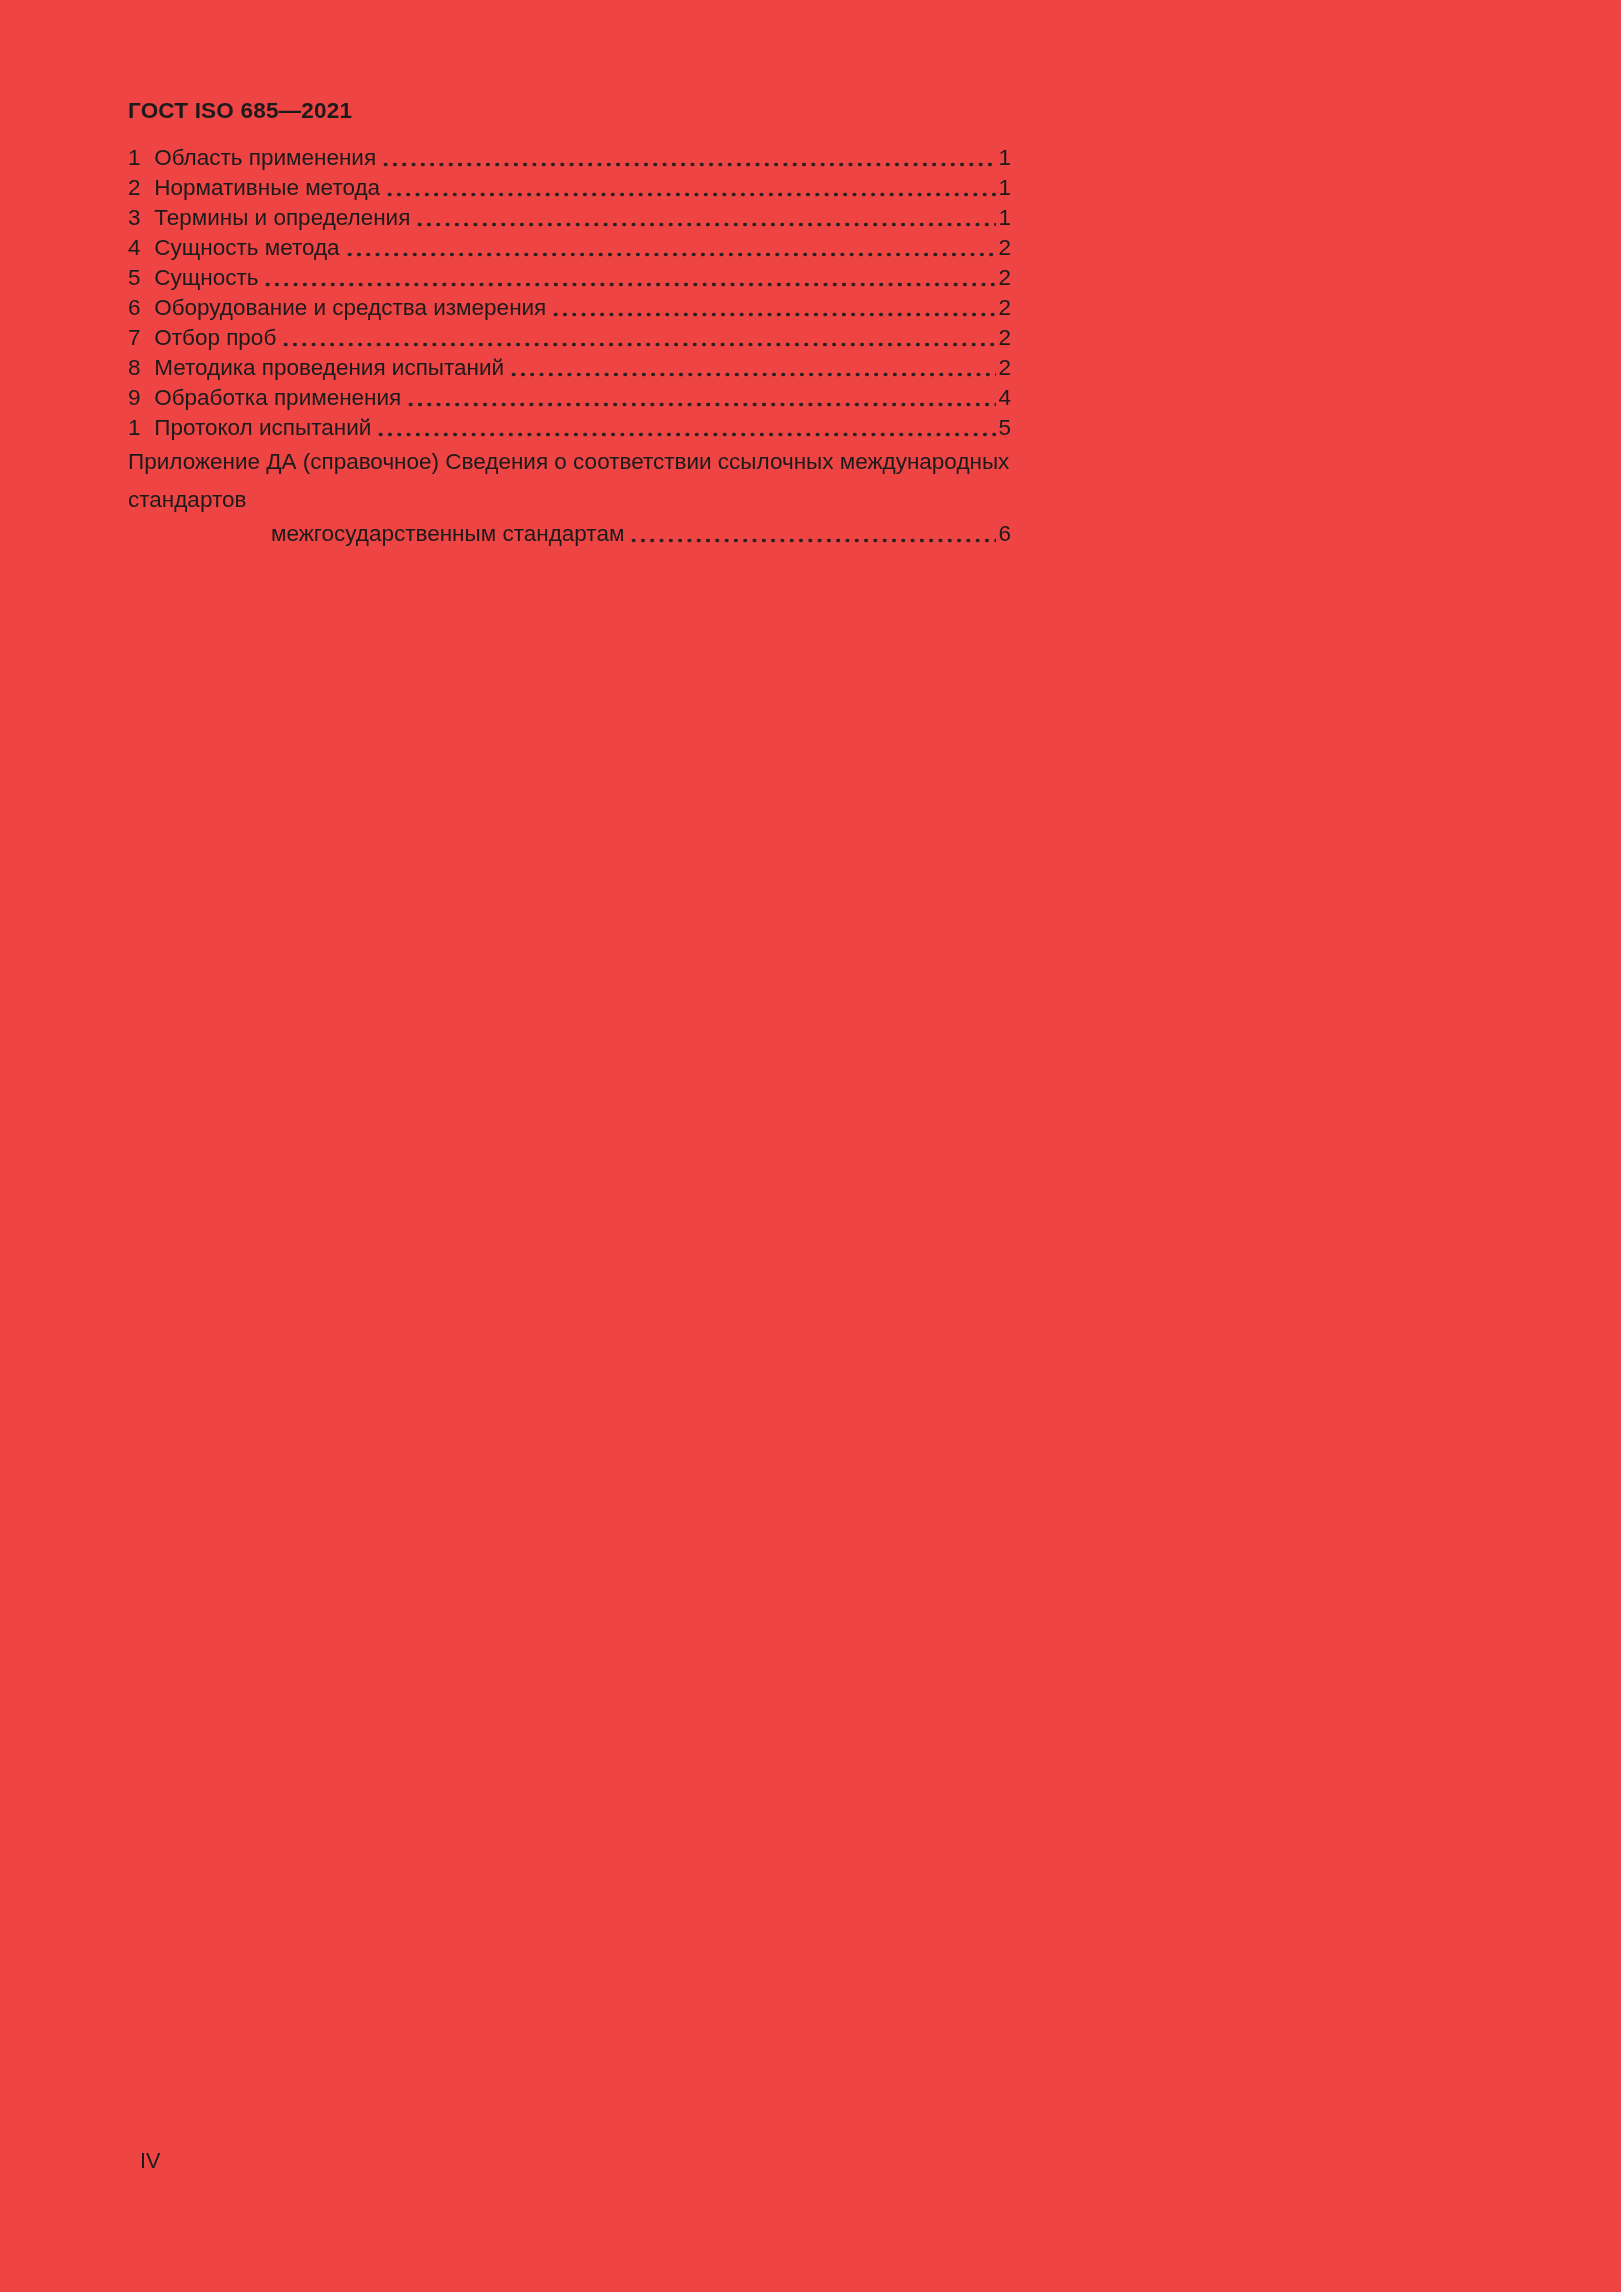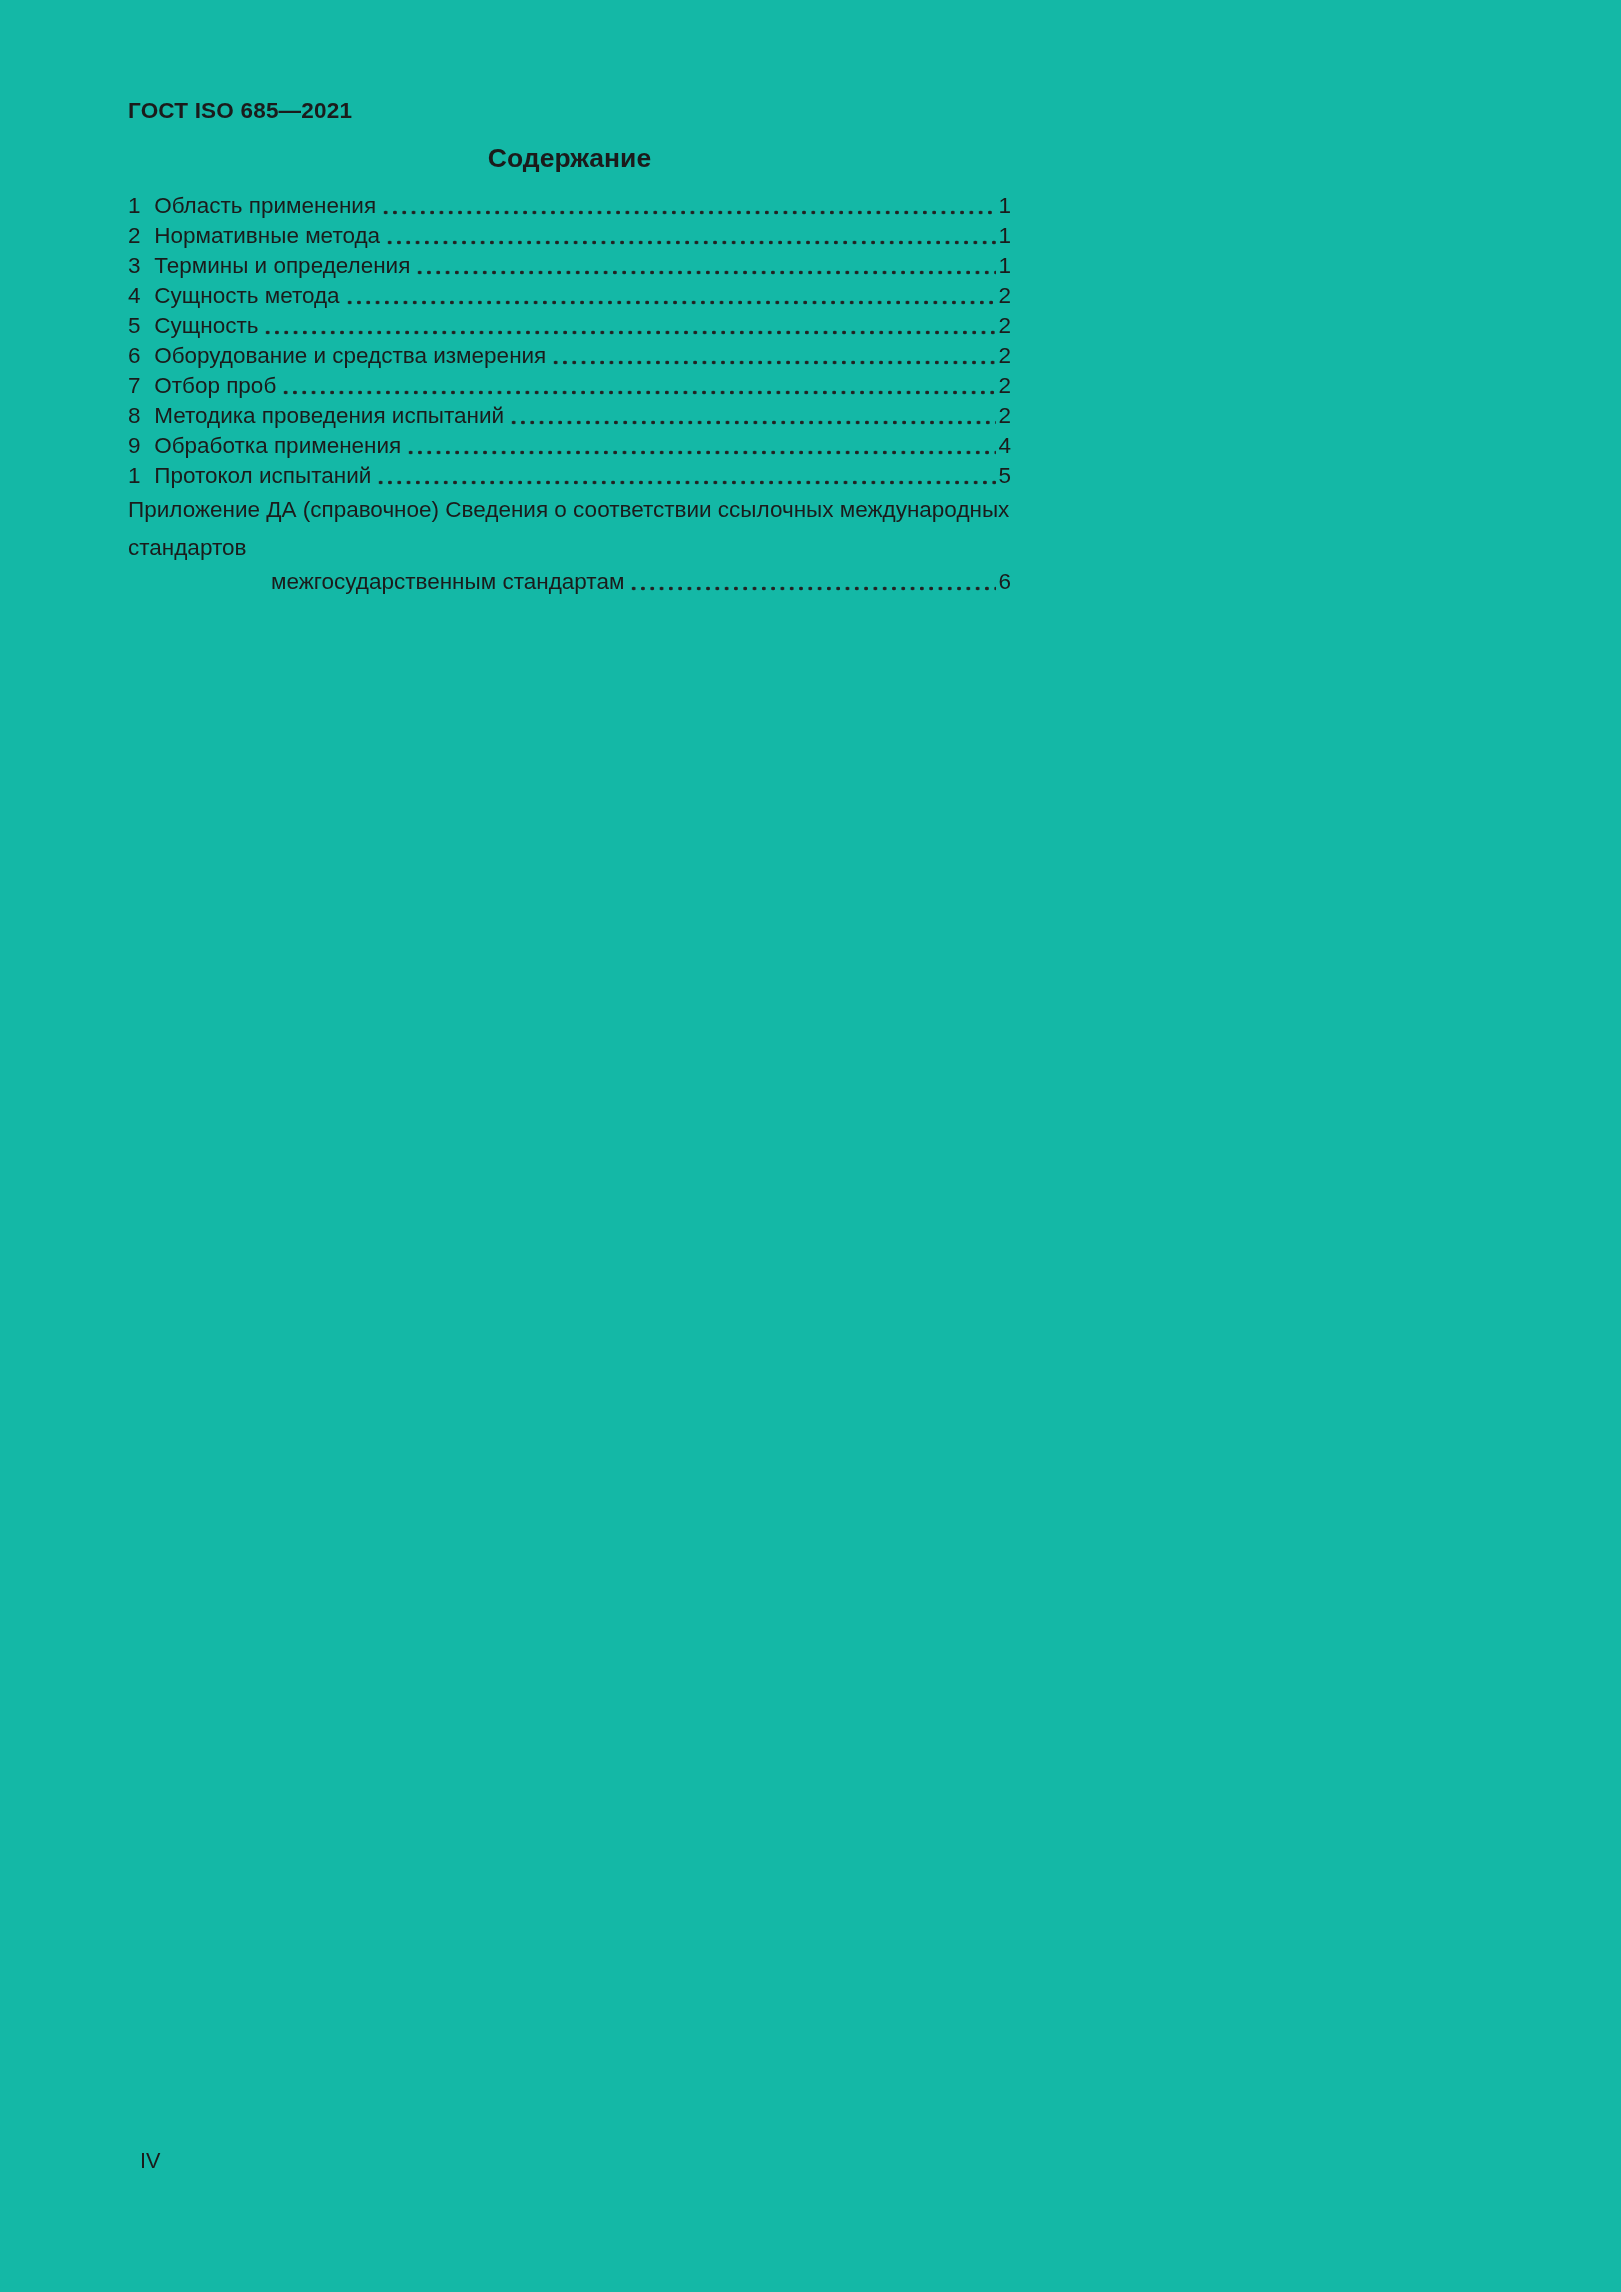--- a/index.html
+++ b/index.html
@@ -7,21 +7,21 @@
     background: #ffffff;
   }
   body {
     font-family: "Liberation Sans", sans-serif;
     color: #1b1b1b;
   }
   .page {
     position: relative;
     width: 1621px;
     height: 2293px;
-    background: #14b8a6;
+    background: #ef4444;
     overflow: hidden;
   }
   .doc-header {
     position: absolute;
     left: 128px;
     top: 98px;
     font-size: 22.5px;
     font-weight: bold;
     letter-spacing: 0.2px;
   }
@@ -81,21 +81,20 @@
 </style>
 </head>
 <body>
 
 <div class="page">
 
   <div class="doc-header">ГОСТ ISO 685—2021</div>
 
   <div class="content">
 
-    <div class="doc-title">Содержание</div>
 
     <div class="toc">
 
       <div class="toc-row">
         <span class="toc-num">1</span>
         <span class="toc-text">Область применения</span>
         <span class="toc-dots"></span>
         <span class="toc-page">1</span>
       </div>
 

